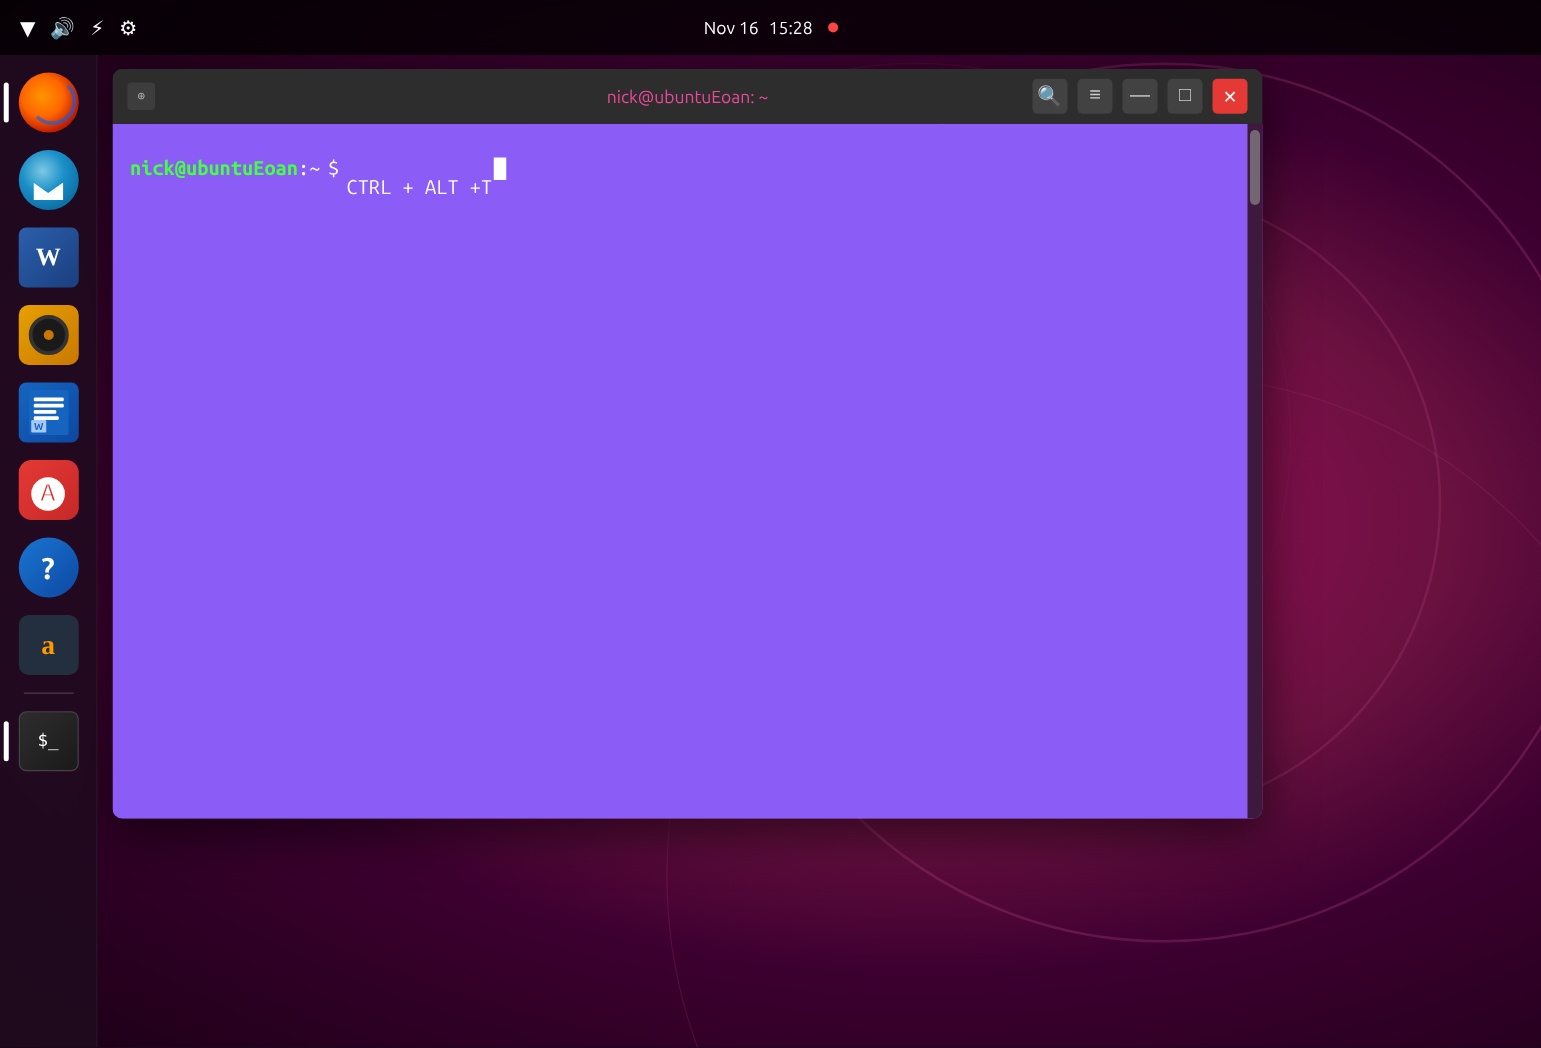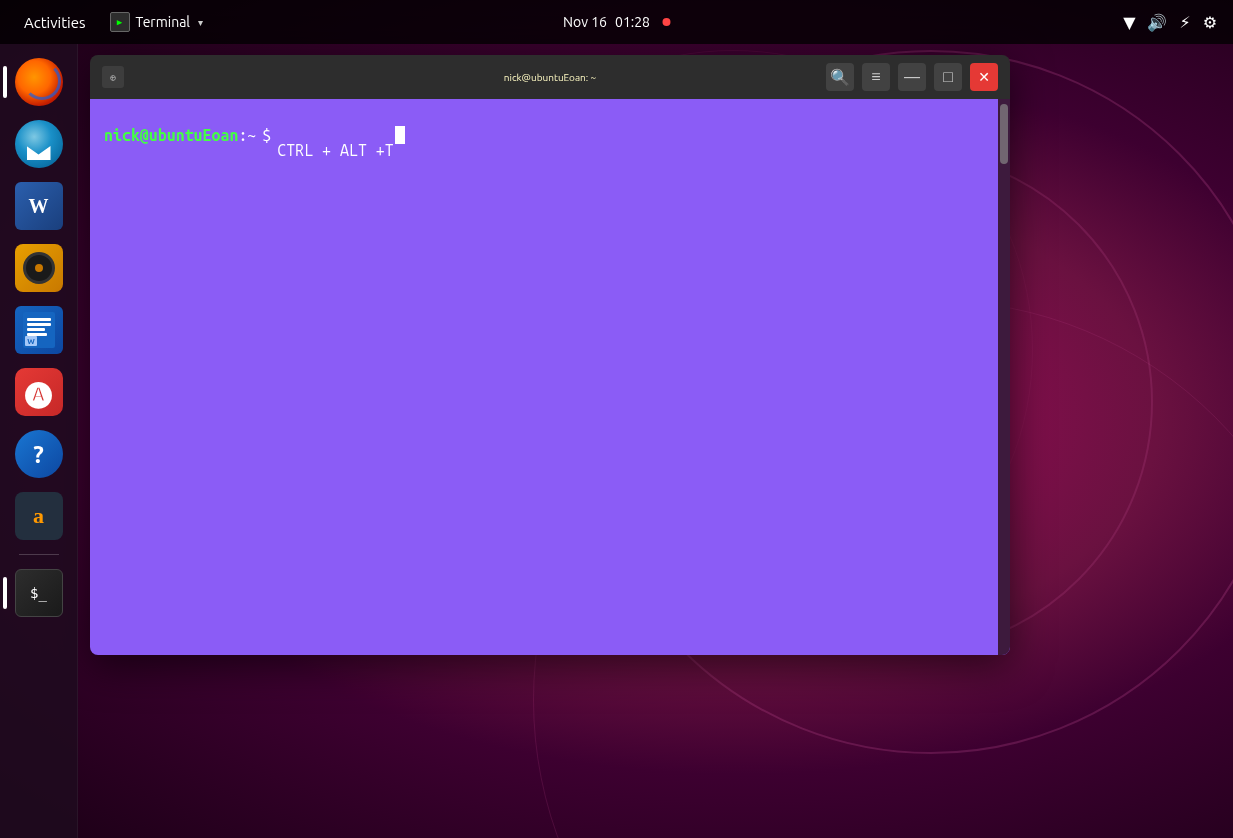--- a/index.html
+++ b/index.html
@@ -392,22 +392,22 @@
       font-size: 10px;
       color: #aaa;
       margin-right: 8px;
       cursor: pointer;
     }
 
     .terminal-title {
       position: absolute;
       left: 50%;
       transform: translateX(-50%);
-      color: #fef9c3;
-      font-size: 10px;
+      color: #ec4899;
+      font-size: 14px;
     }
 
     .terminal-controls {
       position: absolute;
       right: 12px;
       display: flex;
       align-items: center;
       gap: 8px;
     }
 
@@ -520,32 +520,24 @@
   </style>
 </head>
 <body>
 
 <div class="desktop-bg">
   <div class="desktop-bg-arc1"></div>
   <div class="desktop-bg-arc2"></div>
 </div>
 
 <div class="topbar">
-  <div class="topbar-left">
-    <span class="topbar-activities">Activities</span>
-    <div class="topbar-appname">
-      <div class="terminal-icon-small">▶</div>
-      <span>Terminal</span>
-      <span class="dropdown-arrow">▾</span>
-    </div>
-  </div>
 
   <div class="topbar-center">
     <span class="topbar-clock">Nov 16</span>
-    <span class="topbar-clock">01:28</span>
+    <span class="topbar-clock">15:28</span>
     <span class="topbar-dot"></span>
   </div>
 
   <div class="topbar-right">
 
     <span style="color:#fff;font-size:16px;">▼</span>
     <span style="color:#fff;font-size:16px;">🔊</span>
     <span style="color:#fff;font-size:16px;">⚡</span>
     <span style="color:#fff;font-size:16px;">⚙</span>
   </div>

